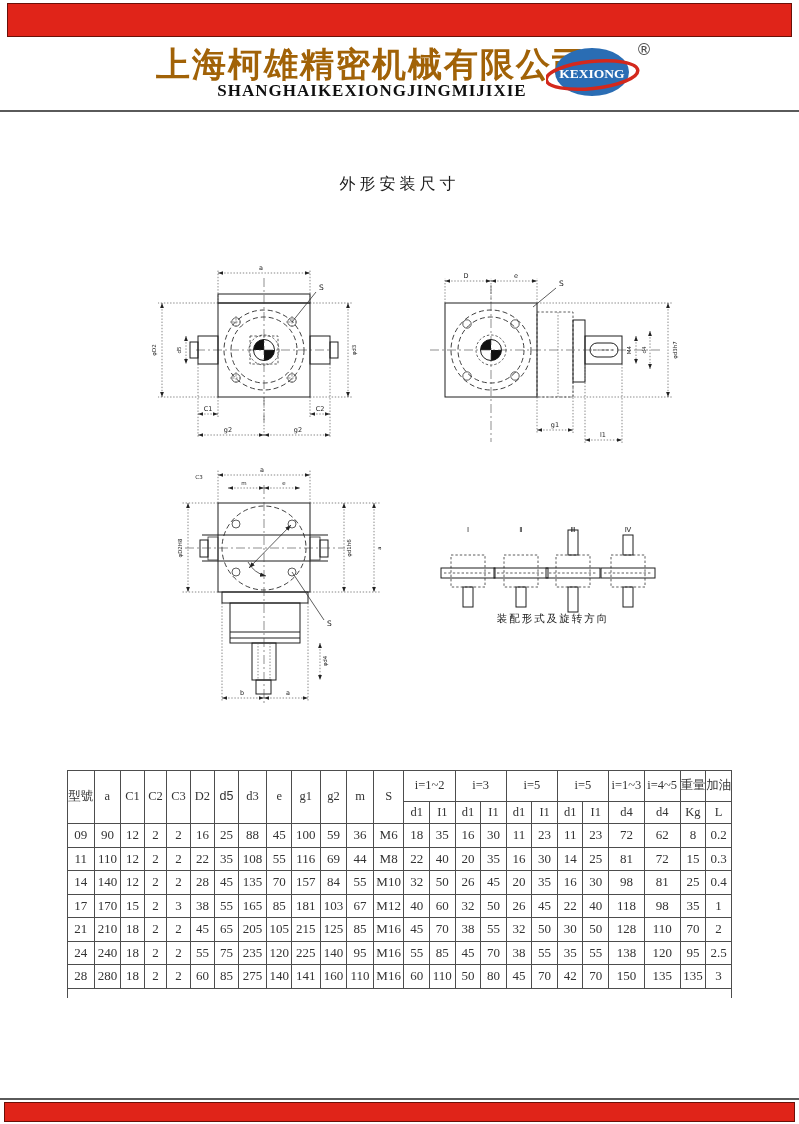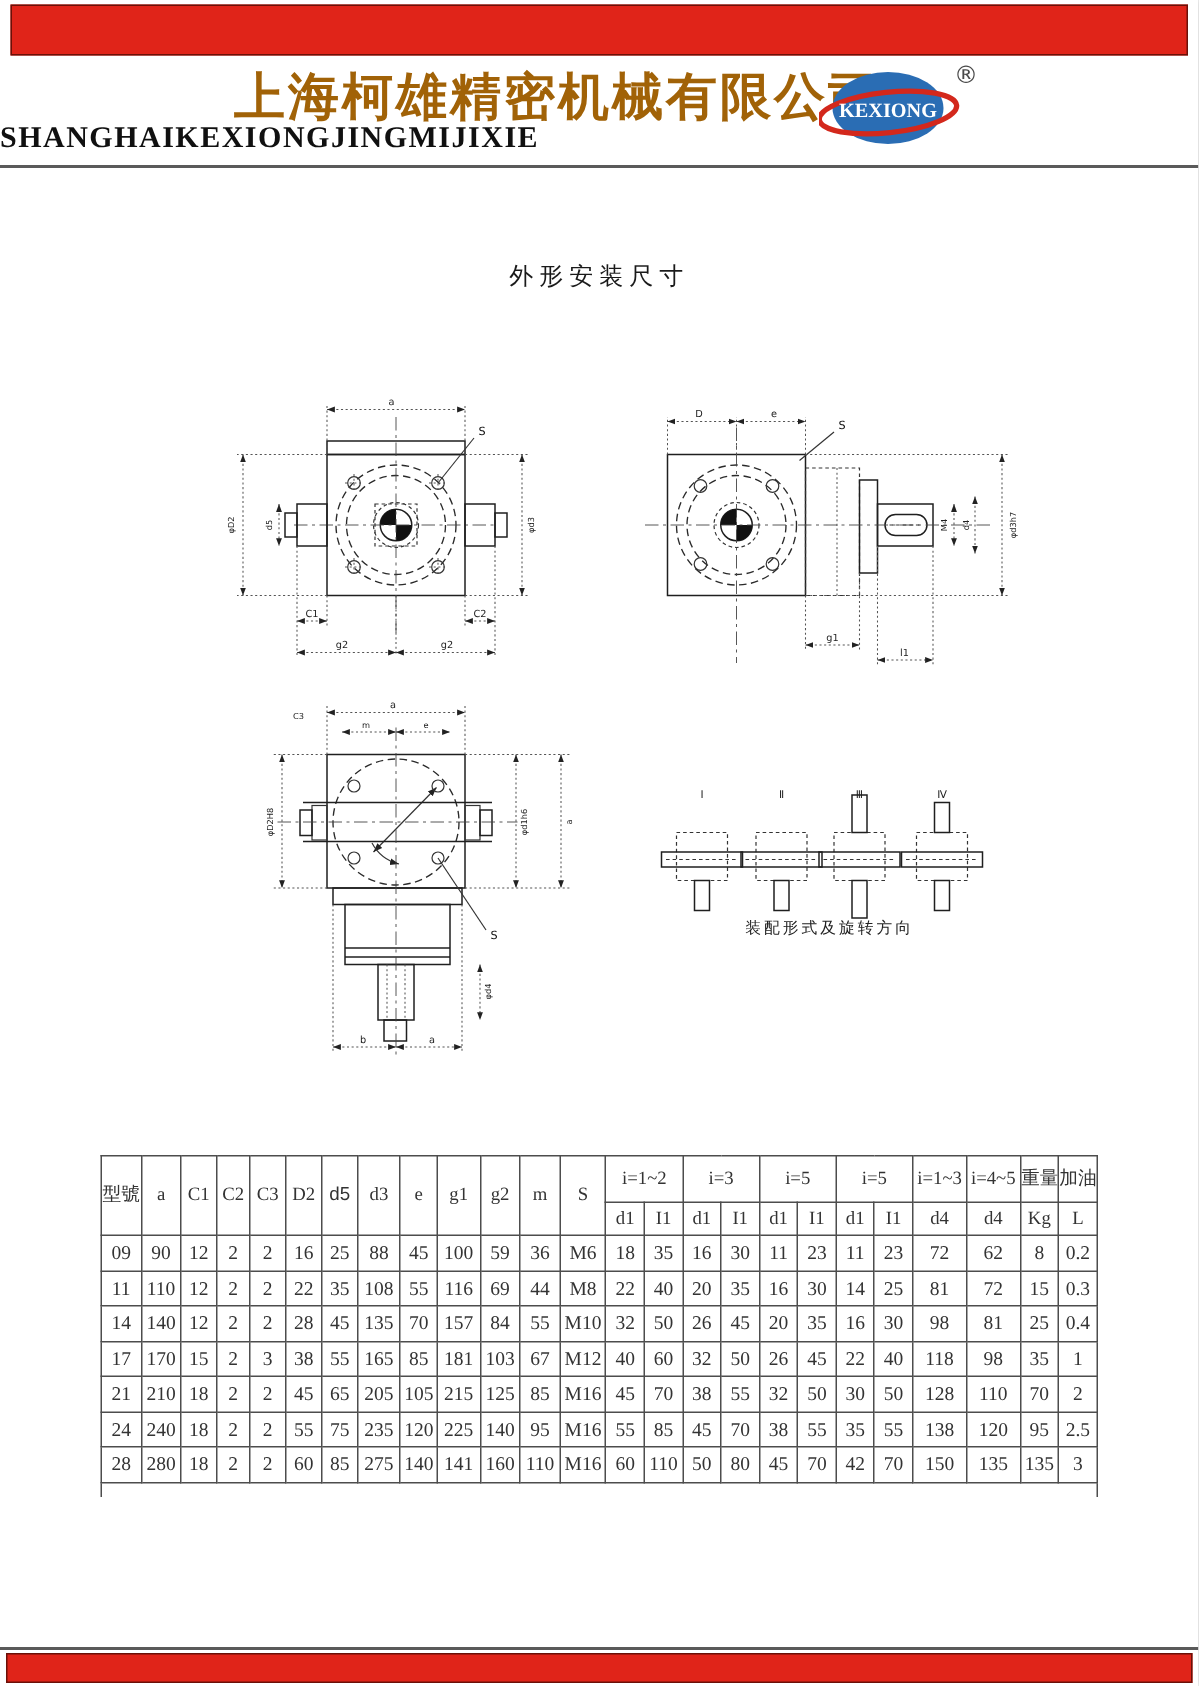--- a/index.html
+++ b/index.html
@@ -8,22 +8,22 @@
   
   .redbar{position:absolute;background:#e02419;border:1px solid #6b1008}
   .redbar.top{left:7px;right:7px;top:3px;height:32px}
   .redbar.bottom{left:4px;right:4px;top:1102px;height:18px}
   .rule{position:absolute;left:0;right:0;height:2px;background:#5a5a5a}
   .rule.toprule{top:110px}
   .rule.bottomrule{top:1098px}
   .company-cn{position:absolute;top:42px;left:0;width:744px;text-align:center;
         font-family:"Liberation Serif",serif;font-weight:bold;font-size:34px;
         letter-spacing:2px;color:#a16207;white-space:nowrap}
-  .company-en{position:absolute;top:81px;left:0;width:744px;text-align:left;
-        font-family:"Liberation Serif",serif;font-weight:bold;font-size:20px;
+  .company-en{position:absolute;top:81px;left:0;width:744px;text-align:center;
+        font-family:"Liberation Serif",serif;font-weight:bold;font-size:17px;
         letter-spacing:1px;color:#101010}
   .logo{position:absolute;left:546px;top:42px;width:112px;height:64px}
   .logo .reg{position:absolute;left:90px;top:-2px;font-size:16px;color:#4a4a4a;
         font-family:"DejaVu Sans",sans-serif}
   .title-main{position:absolute;top:135px;left:0;width:100%;text-align:center;
         font-weight:bold;font-size:27px;color:#0c0c0c;letter-spacing:0.5px}
   .title-sub{position:absolute;top:174px;left:0;width:100%;text-align:center;
         font-size:16px;color:#1a1a1a;letter-spacing:4px}
   
   .drawing{position:absolute;top:230px;left:0}

